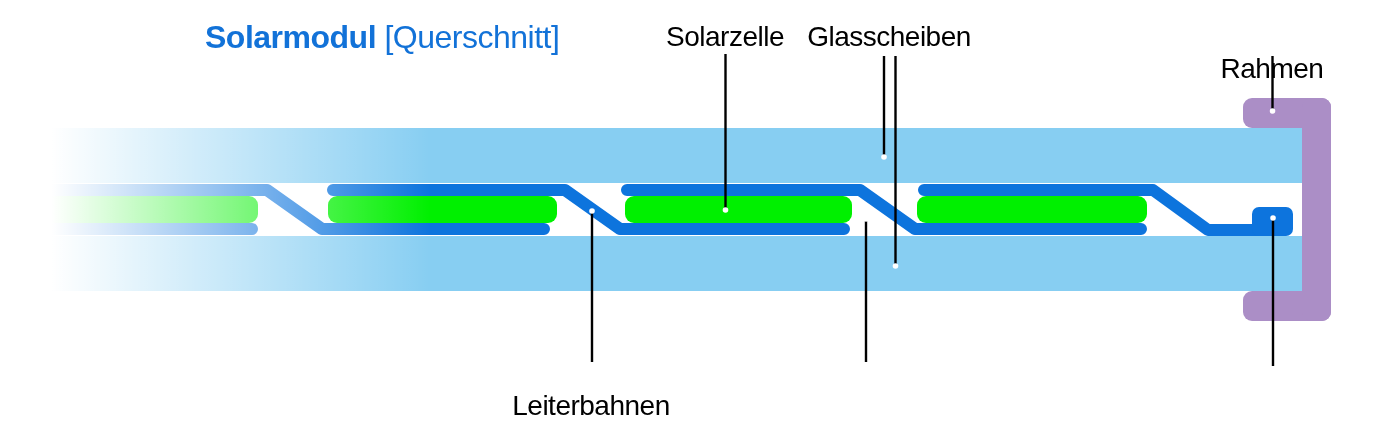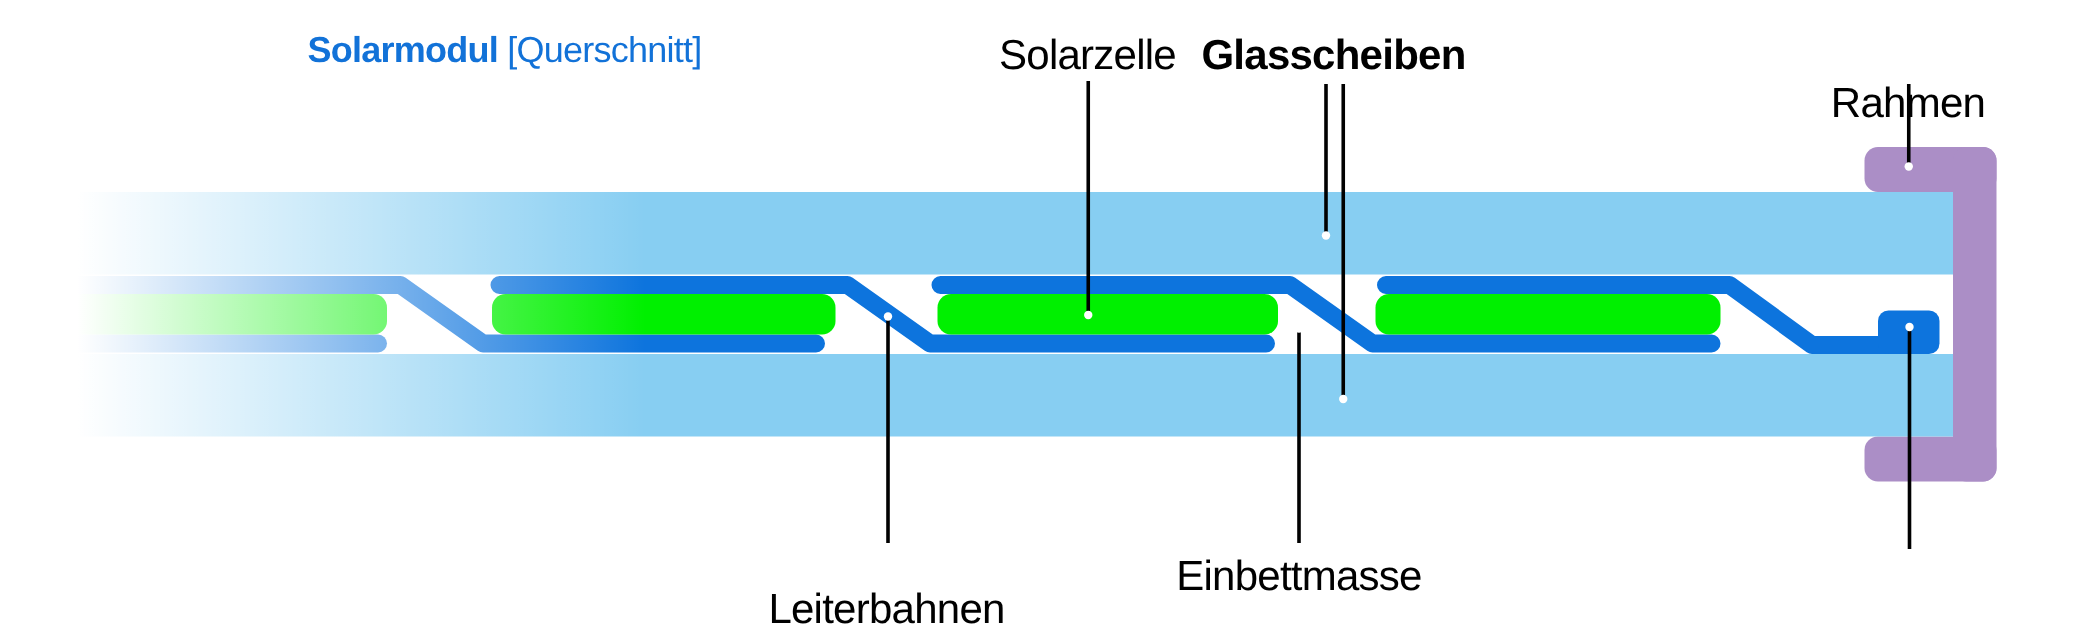--- a/index.html
+++ b/index.html
@@ -37,21 +37,21 @@
     transform:translateX(-50%);
     font-size:28px;
     letter-spacing:-0.5px;
     color:var(--label-black);
     white-space:nowrap;
     line-height:1.1;
   }
   .title{
     position:absolute;
     left:205px;top:21px;
-    font-size:24px;
+    font-size:32px;
     letter-spacing:-0.5px;
     color:var(--title-blue);
     white-space:nowrap;
     line-height:1.05;
   }
   .title .t-main{font-weight:bold;}
   .title .t-suffix{font-weight:normal;}
 </style>
 </head>
 <body>
@@ -118,19 +118,18 @@
       <circle class="dot" cx="1273" cy="218" r="2.8"></circle>
     </g>
   </svg>
 
   <div class="title">
     <span class="t-main">Solarmodul</span>
     <span class="t-suffix">[Querschnitt]</span>
   </div>
 
   <div class="lbl" style="left:725px;top:22px;">Solarzelle</div>
-  <div class="lbl" style="left:889px;top:22px;font-weight:bold;">Glasscheiben</div>
+  <div class="lbl" style="left:889px;top:22px;">Glasscheiben</div>
   <div class="lbl" style="left:1272px;top:22px;margin-top:32px;">Rahmen</div>
 
   <div class="lbl" style="left:591px;top:369px;margin-top:22px;">Leiterbahnen</div>
-  <div class="lbl" style="left:866px;top:369px;">Einbettmasse</div>
 
 </div>
 
 </body></html>

